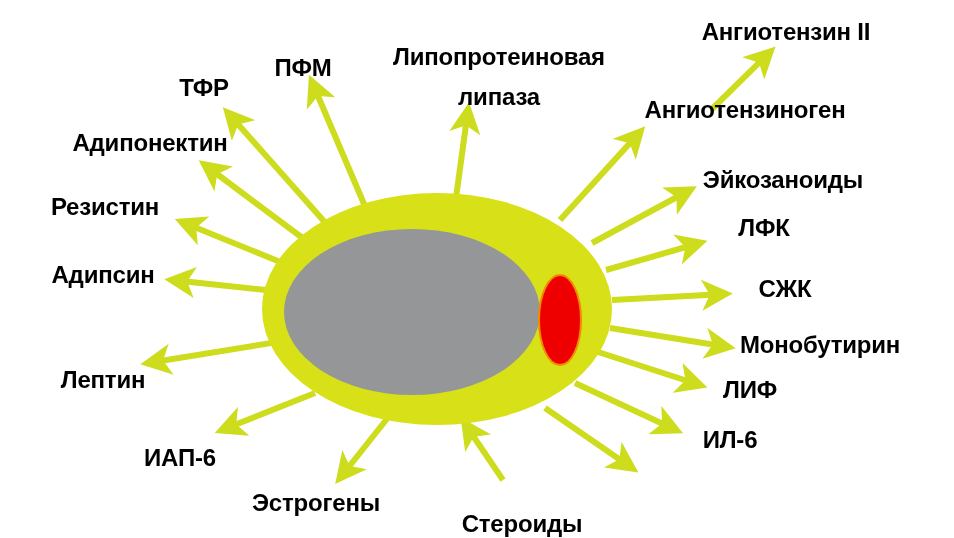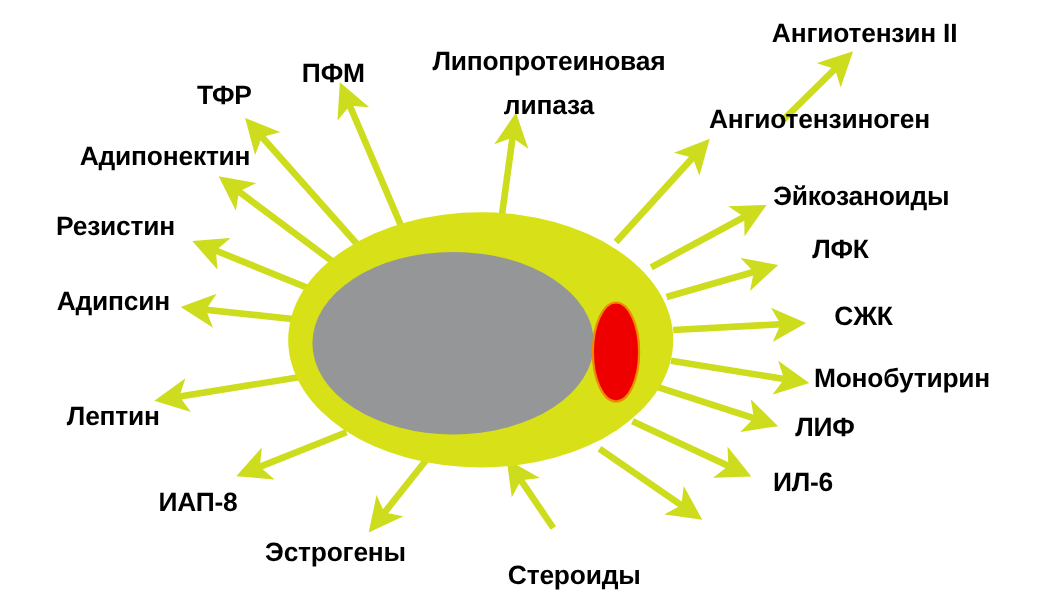--- a/index.html
+++ b/index.html
@@ -89,17 +89,17 @@
   <div class="label" style="left:130px; top:143px;margin-left:20px;">Адипонектин</div>
   <div class="label" style="left:783px; top:180px;">Эйкозаноиды</div>
   <div class="label" style="left:105px; top:207px;">Резистин</div>
   <div class="label" style="left:764px; top:228px;">ЛФК</div>
   <div class="label" style="left:103px; top:275px;">Адипсин</div>
   <div class="label" style="left:785px; top:289px;text-align:center;">СЖК</div>
   <div class="label" style="left:820px; top:345px;">Монобутирин</div>
   <div class="label" style="left:103px; top:380px;">Лептин</div>
   <div class="label" style="left:750px; top:390px;">ЛИФ</div>
   <div class="label" style="left:730px; top:440px;">ИЛ-6</div>
-  <div class="label" style="left:180px; top:458px;">ИАП-8</div>
-  <div class="label" style="left:305px; top:503px;">Эстрогены</div>
+  <div class="label" style="left:180px; top:458px;">ИАП-6</div>
+  <div class="label" style="left:316px; top:503px;">Эстрогены</div>
   <div class="label" style="left:522px; top:524px;text-align:center;">Стероиды</div>
 
 </div>
 
 </body></html>

